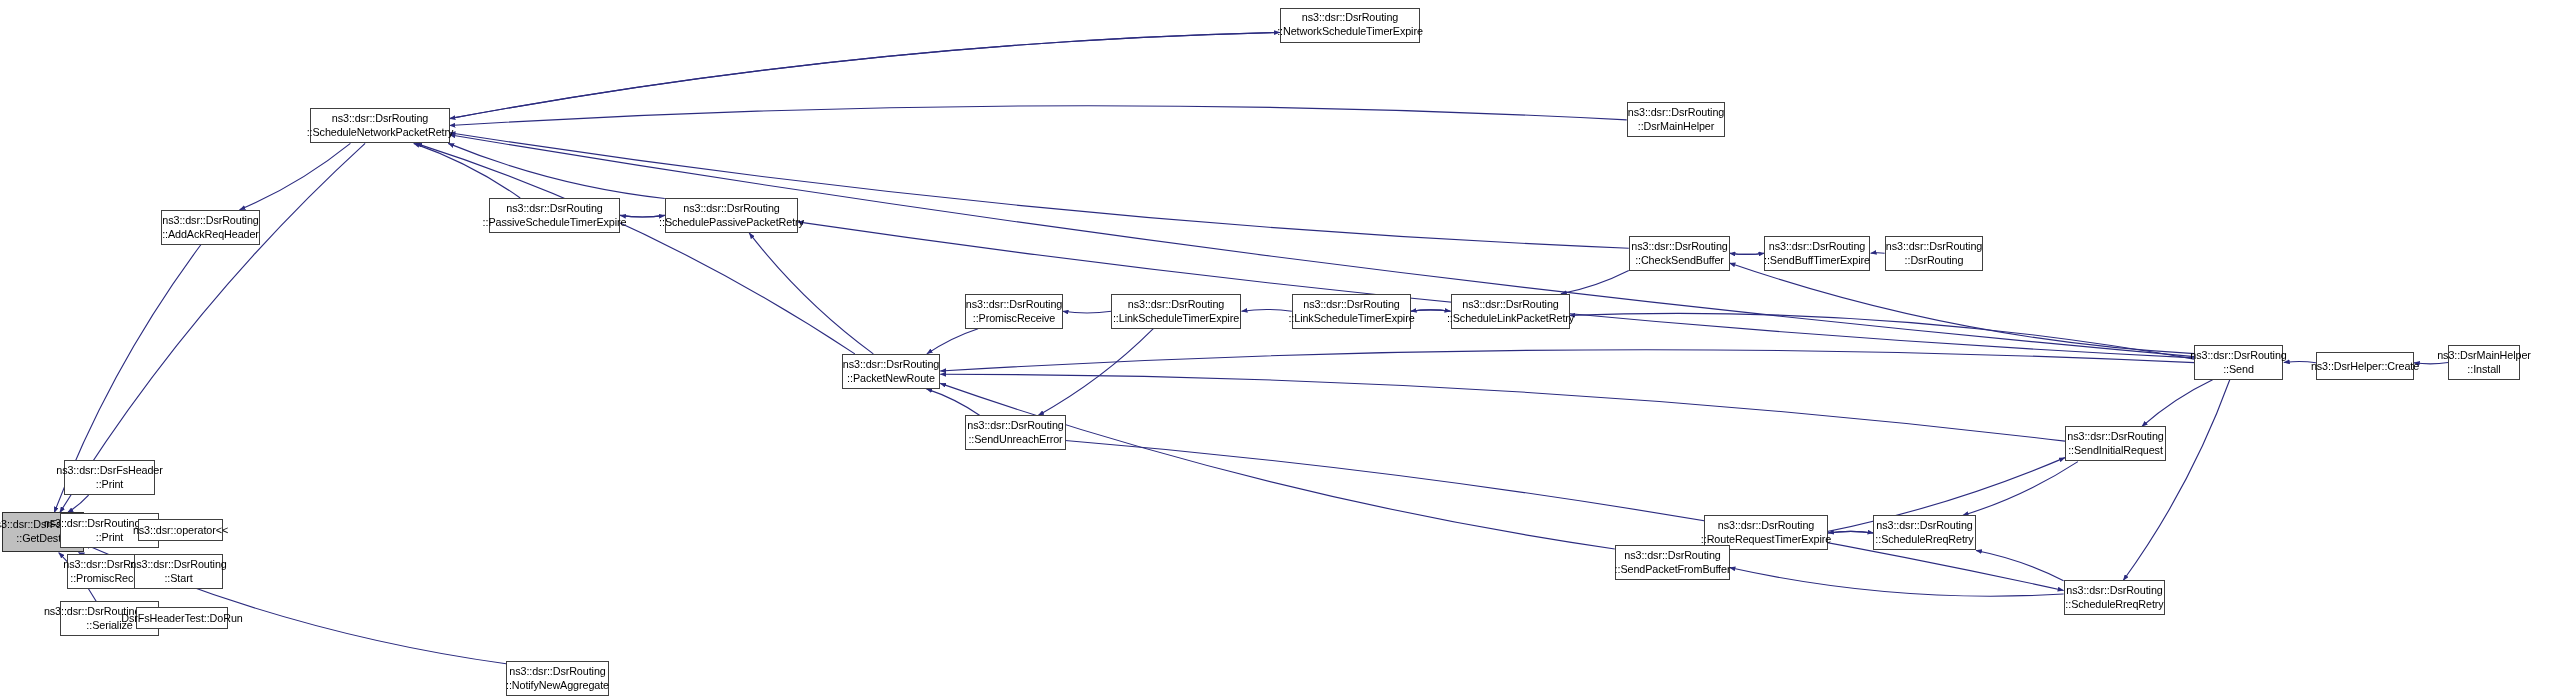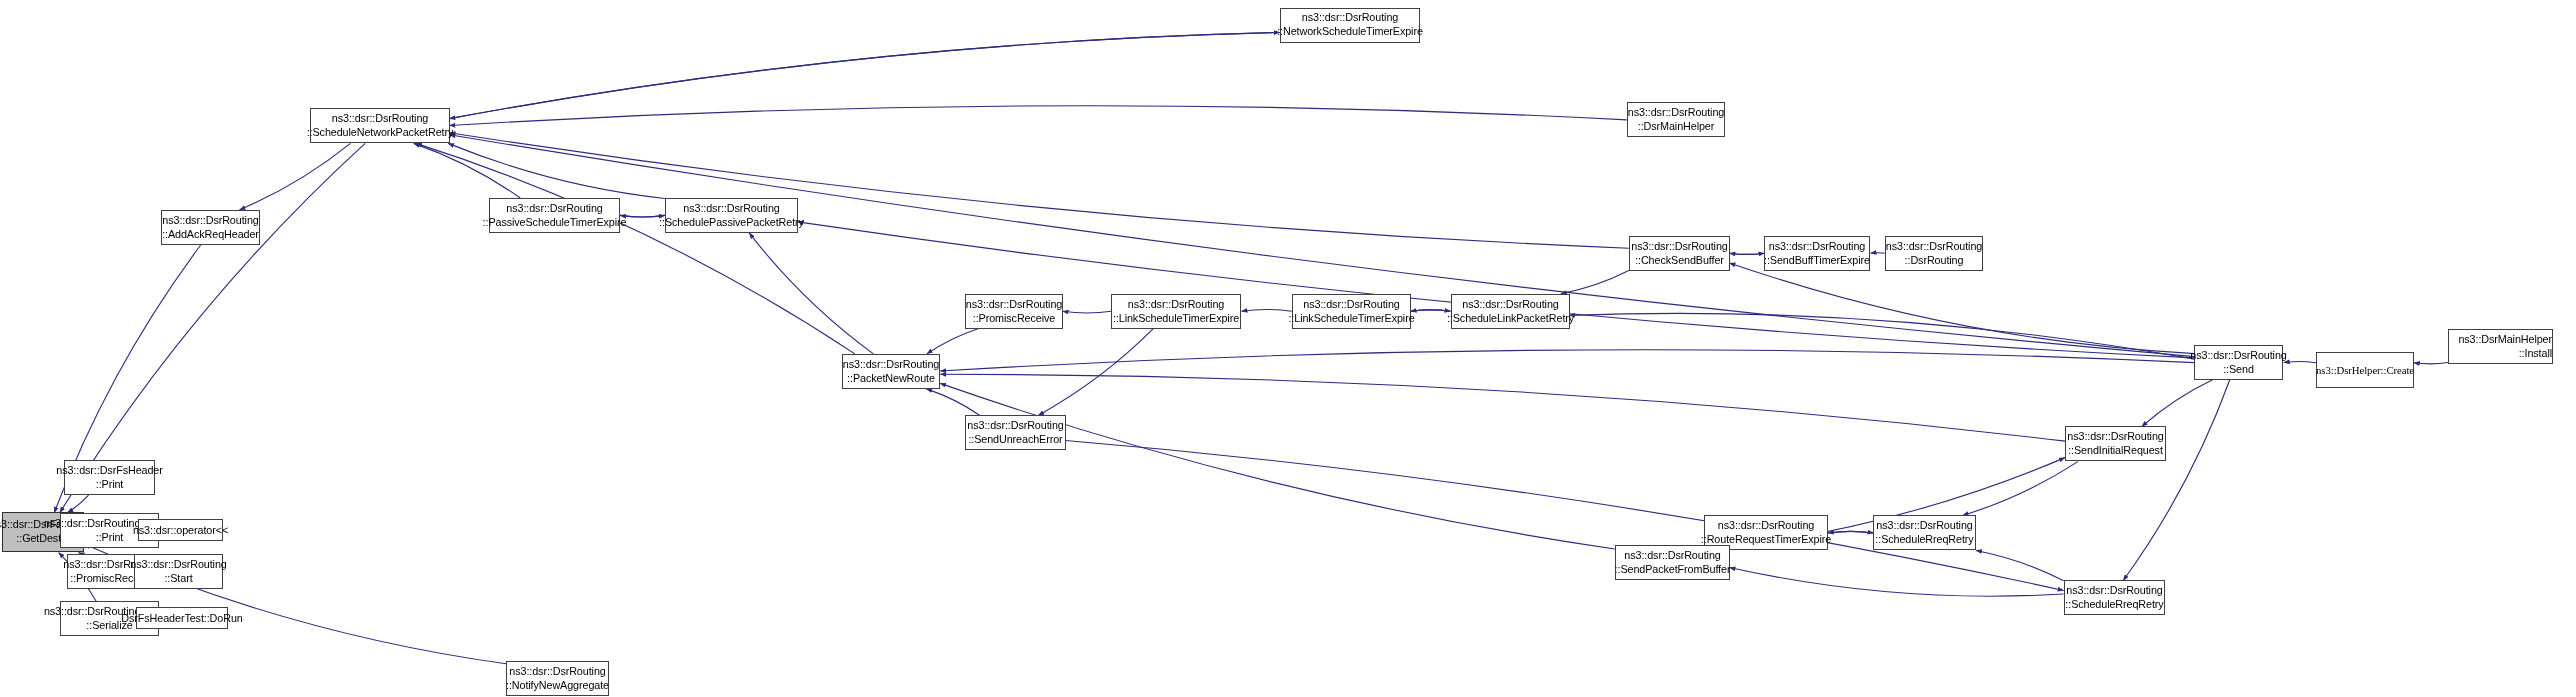--- a/index.html
+++ b/index.html
@@ -206,24 +206,24 @@
       <span class="l2">::NetworkScheduleTimerExpire</span>
     </div>
     <div class="node" style="left: 1627px; top: 102px; width: 98px; height: 35px;">
       <span class="l1">ns3::dsr::DsrRouting</span>
       <span class="l2">::DsrMainHelper</span>
     </div>
     <div class="node" style="left: 2194px; top: 345px; width: 89px; height: 35px;">
       <span class="l1">ns3::dsr::DsrRouting</span>
       <span class="l2">::Send</span>
     </div>
-    <div class="node single" style="left: 2316px; top: 352px; width: 98px; height: 36px; font-family: Liberation Serif, serif;">
+    <div class="node single" style="left: 2316px; top: 352px; width: 98px; height: 28px;">
       <span class="l1">ns3::DsrHelper::Create</span>
     </div>
-    <div class="node" style="left: 2448px; top: 329px; width: 105px; height: 35px; align-items: flex-end;">
+    <div class="node" style="left: 2448px; top: 345px; width: 72px; height: 35px;">
       <span class="l1">ns3::DsrMainHelper</span>
       <span class="l2">::Install</span>
     </div>
     <div class="node" style="left: 2065px; top: 426px; width: 101px; height: 35px;">
       <span class="l1">ns3::dsr::DsrRouting</span>
       <span class="l2">::SendInitialRequest</span>
     </div>
     <div class="node" style="left: 1704px; top: 515px; width: 124px; height: 35px;">
       <span class="l1">ns3::dsr::DsrRouting</span>
       <span class="l2">::RouteRequestTimerExpire</span>

